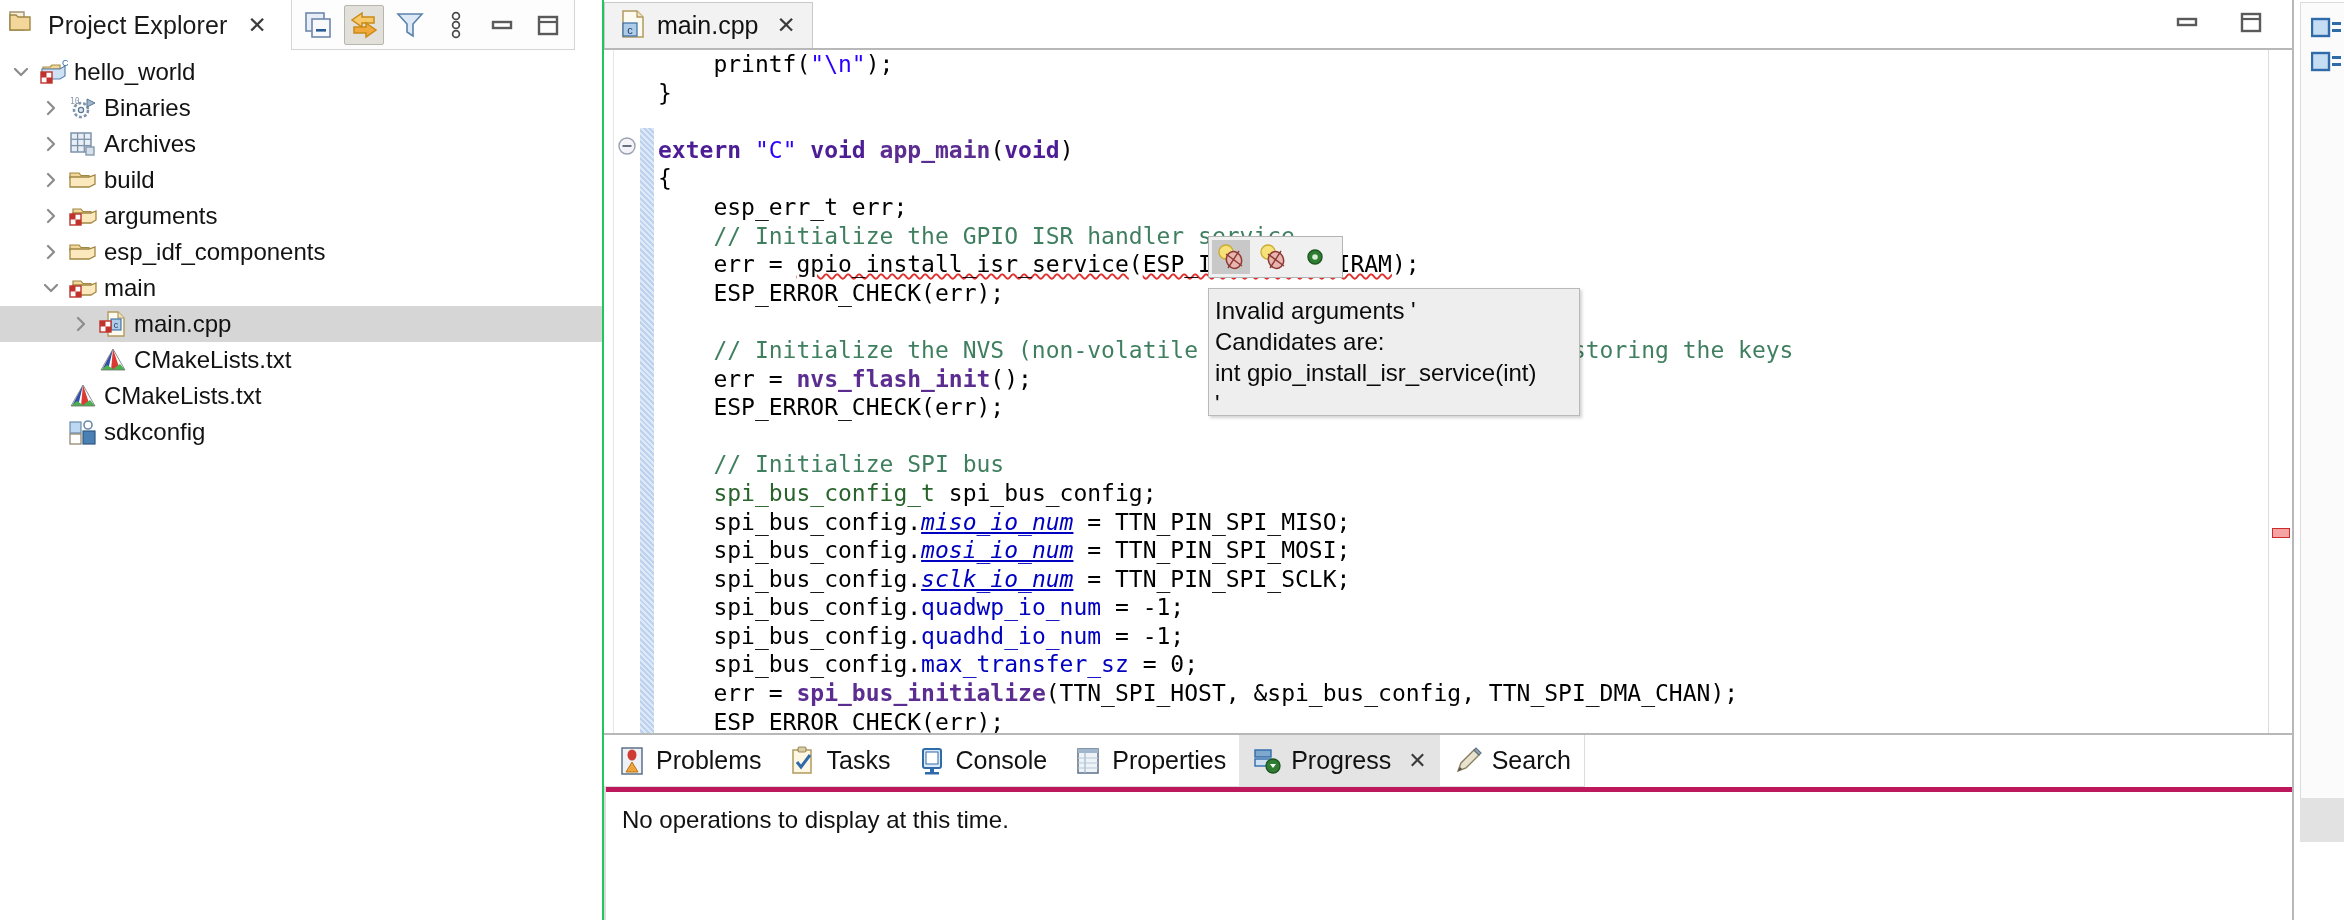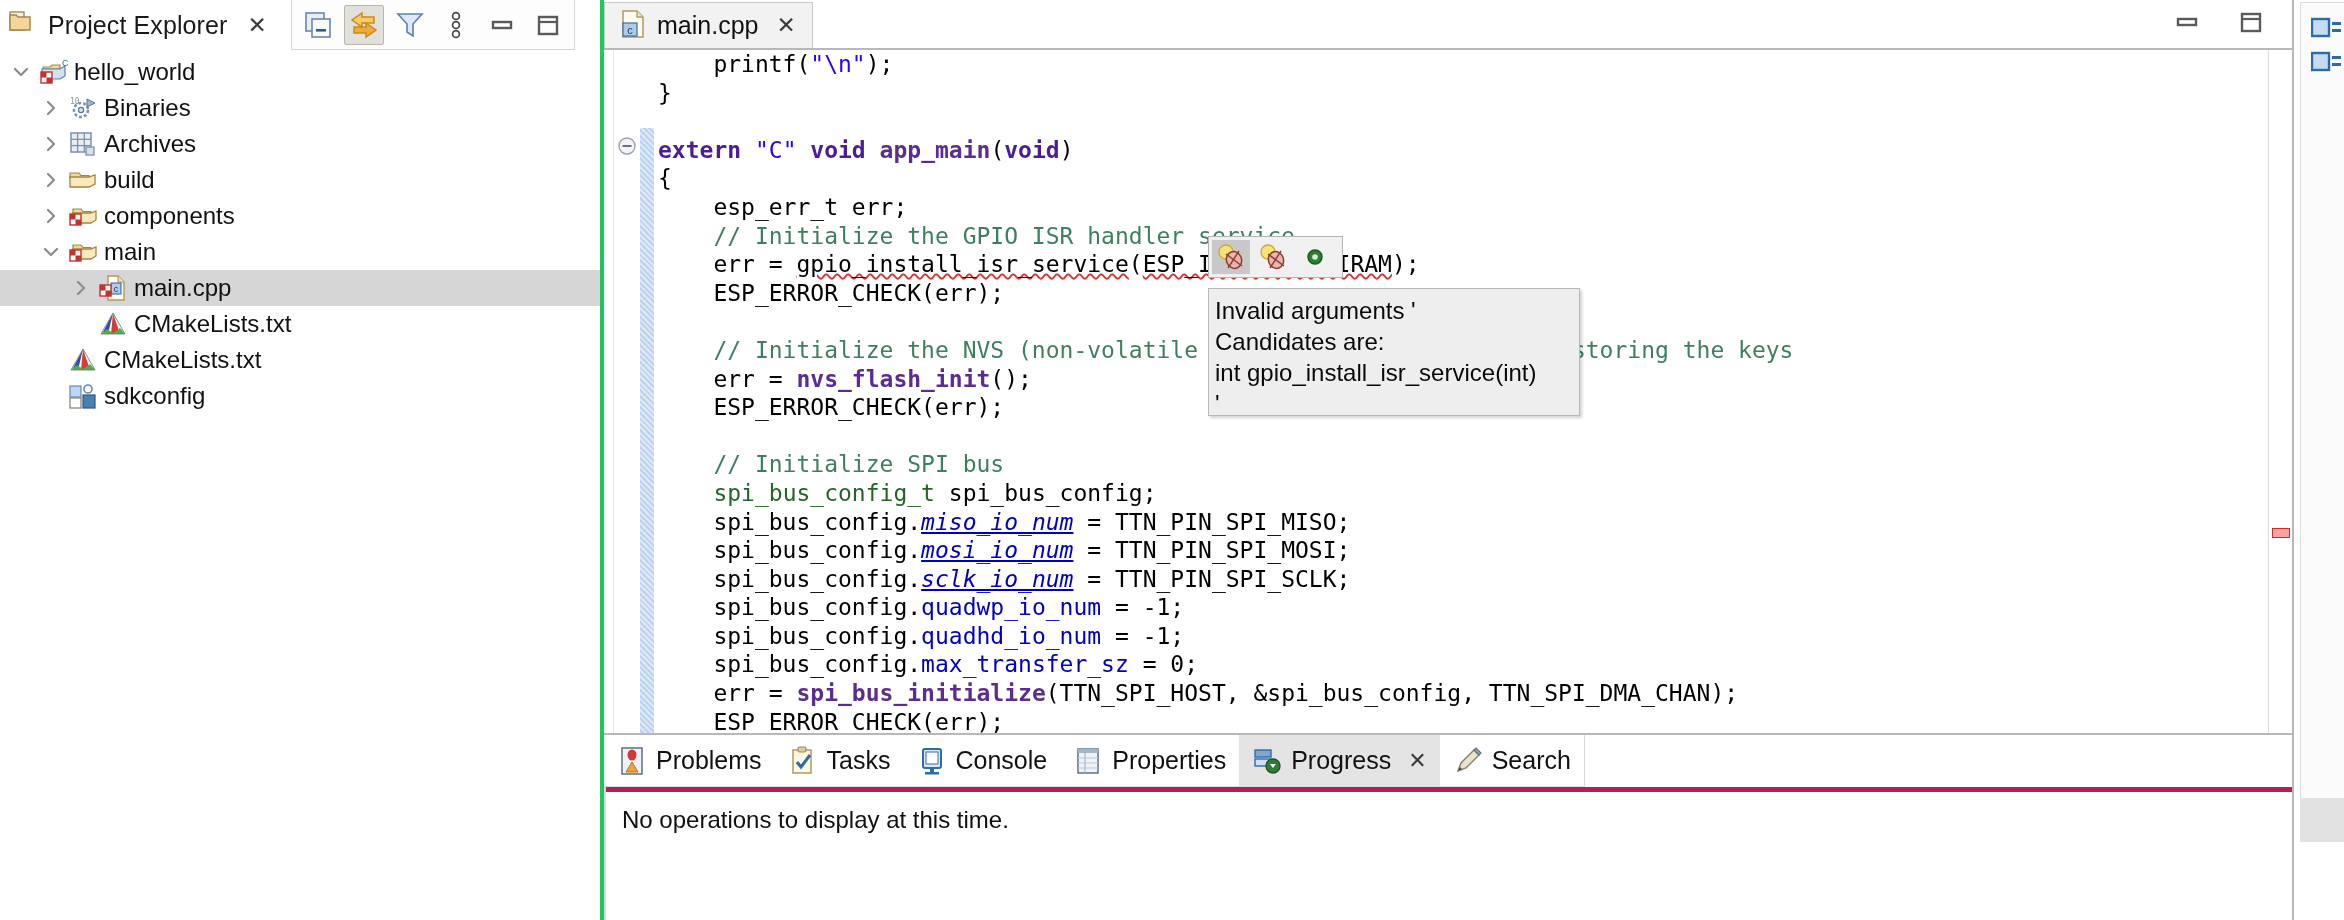--- a/index.html
+++ b/index.html
@@ -10,21 +10,21 @@
     font-family: "Liberation Sans", sans-serif;
     overflow: hidden;
   }
   .app { position: relative; width: 2344px; height: 920px; display: flex; }
 
   
   .pe-panel {
     width: 604px; height: 920px;
     background: #ffffff;
     display: flex; flex-direction: column;
-    border-right: 4px solid #22c55e;
+    border-right: 2px solid #22c55e;
     position: relative;
   }
   .pe-titlebar {
     height: 50px;
     display: flex; align-items: center;
     background: #ffffff;
     position: relative;
   }
   .pe-tab {
     display: flex; align-items: center; gap: 10px;
@@ -385,21 +385,35 @@
           </span>
           <span class="tree-icon">
             <svg width="30" height="30" viewBox="0 0 30 30">
               <path d="M5 8 h8 l2 2.5 h8 v3 h-18z" fill="#f3d79a" stroke="#a08743" stroke-width="1.2"></path>
               <path d="M5 12 h18 l5 -2 v9 l-5 3 h-18z" fill="#fbe9bd" stroke="#a08743" stroke-width="1.3"></path>
               <rect x="2" y="13" width="11" height="11" fill="#ffffff" stroke="#c0322b" stroke-width="1.4"></rect>
               <rect x="2" y="13" width="5.5" height="5.5" fill="#c0322b"></rect>
               <rect x="7.5" y="18.5" width="5.5" height="5.5" fill="#c0322b"></rect>
             </svg>
           </span>
-          <span class="tree-label">components</span>
+          <span class="tree-label">arguments</span>
+        </div>
+        <div class="tree-row" style="padding-left: 36px;">
+          <span class="twisty">
+            <svg width="20" height="20" viewBox="0 0 20 20">
+              <path d="M7 4 L13 10 L7 16" fill="none" stroke="#8c8c8c" stroke-width="2.2" stroke-linecap="round" stroke-linejoin="round"></path>
+            </svg>
+          </span>
+          <span class="tree-icon">
+            <svg width="30" height="30" viewBox="0 0 30 30">
+              <path d="M2 8 h9 l2 2.5 h8 v3 h-19z" fill="#f3d79a" stroke="#a08743" stroke-width="1.2"></path>
+              <path d="M2 12 h19 l6 -2 v9 l-6 3 h-19z" fill="#fbe9bd" stroke="#a08743" stroke-width="1.3"></path>
+            </svg>
+          </span>
+          <span class="tree-label">esp_idf_components</span>
         </div>
         <div class="tree-row" style="padding-left: 36px;">
           <span class="twisty">
             <svg width="20" height="20" viewBox="0 0 20 20">
               <path d="M4 7 L10 13 L16 7" fill="none" stroke="#8c8c8c" stroke-width="2.2" stroke-linecap="round" stroke-linejoin="round"></path>
             </svg>
           </span>
           <span class="tree-icon">
             <svg width="30" height="30" viewBox="0 0 30 30">
               <path d="M5 8 h8 l2 2.5 h8 v3 h-18z" fill="#f3d79a" stroke="#a08743" stroke-width="1.2"></path>

